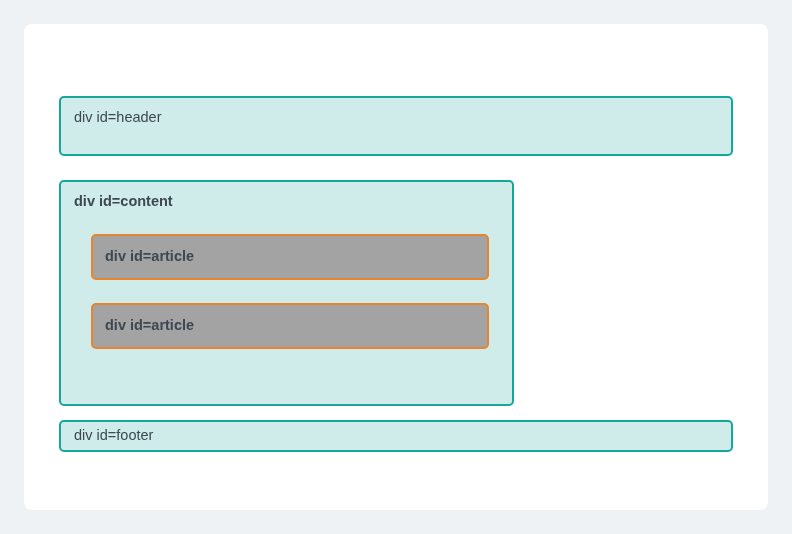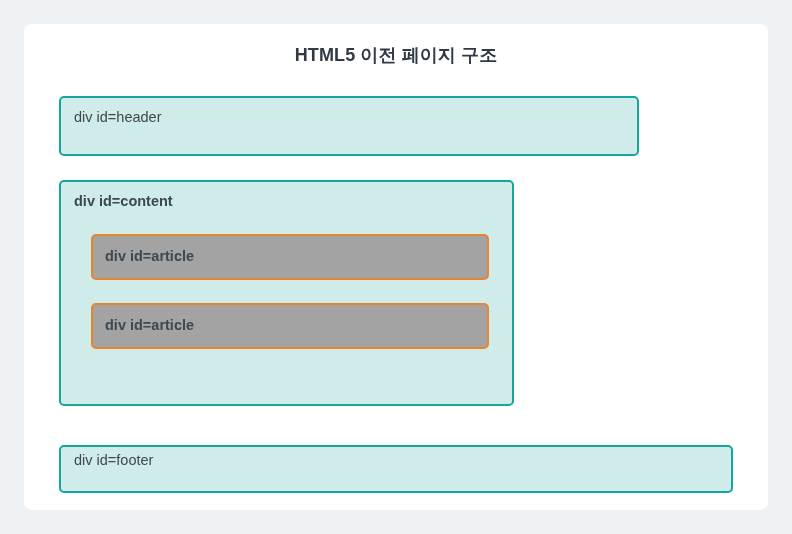--- a/index.html
+++ b/index.html
@@ -66,21 +66,21 @@
   }
   .box.orange {
     background: #a3a3a3;
     border: 2px solid #e8842c;
   }
 
   
   .box-header {
     left: 35px;
     top: 72px;
-    width: 580px;
+    width: 674px;
     height: 60px;
   }
   .box-content {
     left: 35px;
     top: 156px;
     width: 455px;
     height: 226px;
     font-weight: bold;
   }
   .box-aside {
@@ -100,35 +100,34 @@
     top: 121px;
     width: 398px;
     height: 46px;
   }
   .box-article .box-label {
     left: 12px;
     top: 12px;
   }
   .box-footer {
     left: 35px;
-    top: 421px;
+    top: 396px;
     width: 674px;
-    height: 48px;
+    height: 32px;
     text-decoration: underline;
   }
   .box-footer .box-label { top: 5px; }
   .box-header .box-label { top: 11px; }
 </style>
 </head>
 <body>
 
 <div id="page">
   <div class="card">
 
-    <div class="page-title">HTML5 이전 페이지 구조</div>
 
     <div class="box teal box-header">
       <span class="box-label">div id=header</span>
     </div>
 
     <div class="box teal box-content">
       <span class="box-label">div id=content</span>
 
       <div class="box orange box-article box-article-1">
         <span class="box-label">div id=article</span>

